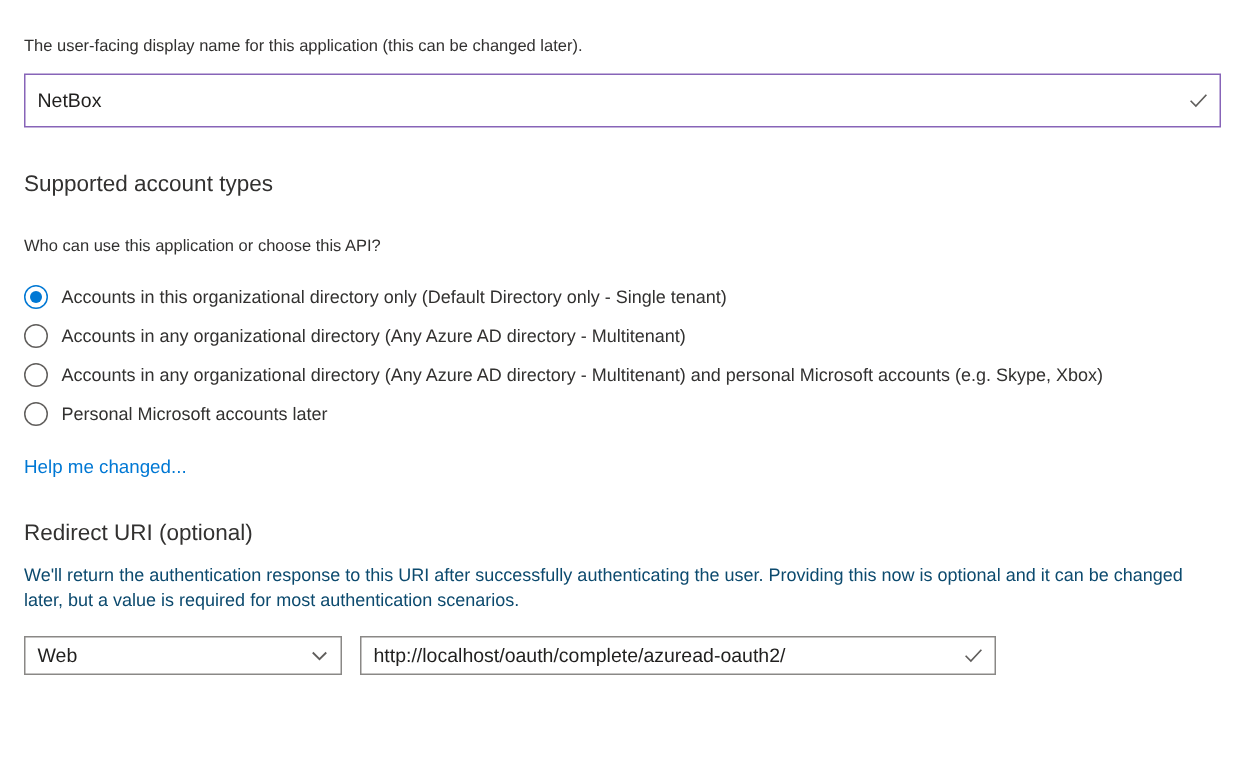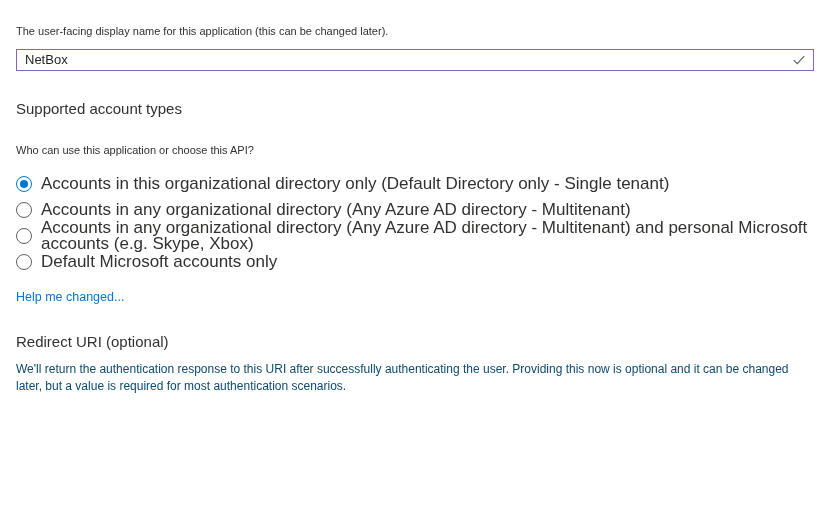--- a/index.html
+++ b/index.html
@@ -36,21 +36,21 @@
   .field-desc {
     font-size: 11px;
     color: #323130;
     line-height: 16px;
     margin-top: 23px;
   }
   .text-input-wrap {
     margin-top: 10px;
     position: relative;
     width: 798px;
-    height: 22px;
+    height: 36px;
     border: 1px solid #8a8886;
     box-sizing: border-box;
     background: #ffffff;
     display: flex;
     align-items: center;
     justify-content: flex-end;
   }
   .text-input-wrap.focused {
     border-color: #8764b8;
   }
@@ -110,21 +110,21 @@
     content: "";
     position: absolute;
     left: 3px;
     top: 3px;
     width: 8px;
     height: 8px;
     border-radius: 50%;
     background: #0078d4;
   }
   .radio-label {
-    font-size: 17px;
+    font-size: 12px;
     color: #323130;
     line-height: 16px;
   }
   .link {
     display: inline-block;
     margin-top: 15px;
     font-size: 12.5px;
     color: #0078d4;
     text-decoration: none;
     cursor: pointer;
@@ -218,24 +218,38 @@
     <div class="radio-row">
       <span class="radio"></span>
       <span class="radio-label">Accounts in any organizational directory (Any Azure AD directory - Multitenant)</span>
     </div>
     <div class="radio-row">
       <span class="radio"></span>
       <span class="radio-label">Accounts in any organizational directory (Any Azure AD directory - Multitenant) and personal Microsoft accounts (e.g. Skype, Xbox)</span>
     </div>
     <div class="radio-row">
       <span class="radio"></span>
-      <span class="radio-label">Default Microsoft accounts only</span>
+      <span class="radio-label">Personal Microsoft accounts later</span>
     </div>
   </div>
 
   <a class="link">Help me changed...</a>
 
   <div class="section-title">Redirect URI (optional)</div>
 
   <div class="redirect-desc">We'll return the authentication response to this URI after successfully authenticating the user. Providing this now is optional and it can be changed later, but a value is required for most authentication scenarios.</div>
 
+  <div class="redirect-row">
+    <div class="select-wrap">
+      <span class="select-value">Web</span>
+      <svg class="chevron" viewBox="0 0 12 12">
+        <path d="M1.5 4 L6 8.5 L10.5 4" fill="none" stroke="#605e5c" stroke-width="1.2"></path>
+      </svg>
+    </div>
+    <div class="uri-wrap">
+      <input class="uri-input" type="text" value="http://localhost/oauth/complete/azuread-oauth2/" style="">
+      <svg class="check-icon" viewBox="0 0 16 16">
+        <path d="M2 8.2 L6 12.2 L14 3.6" fill="none" stroke="#605e5c" stroke-width="1.3"></path>
+      </svg>
+    </div>
+  </div>
 
 </div>
 
 </body></html>

